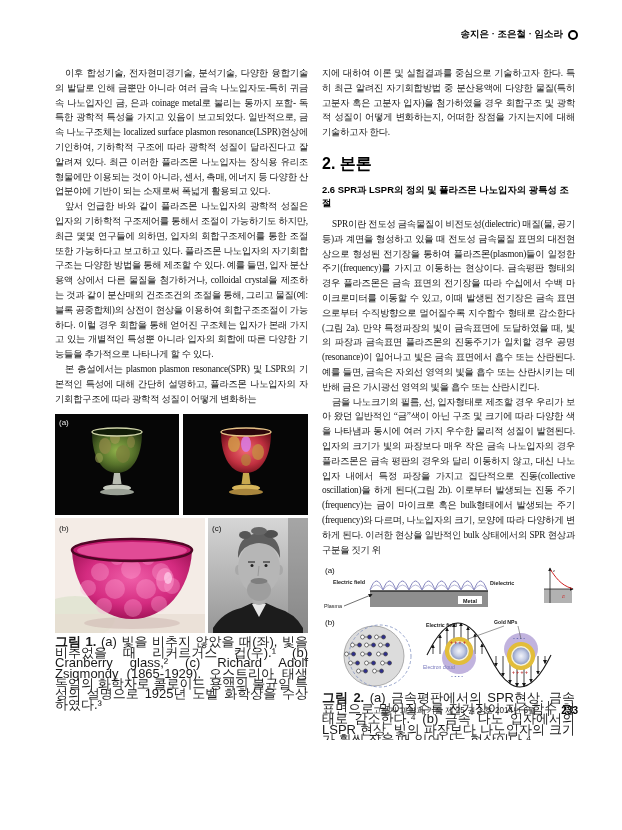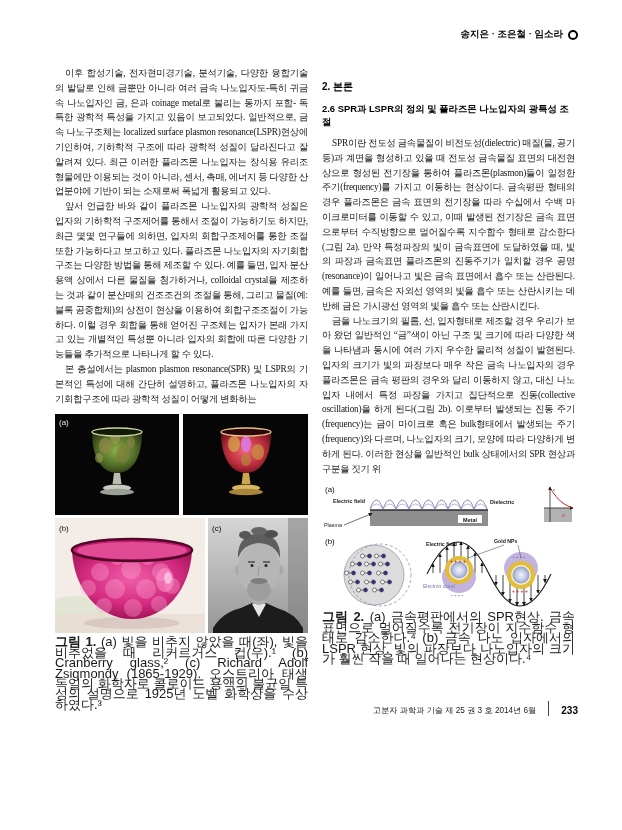--- a/index.html
+++ b/index.html
@@ -14,21 +14,21 @@
   }
   .ring{width:6px;height:6px;border:2.4px solid #000;border-radius:50%;display:inline-block;}
   .columns{position:absolute;top:66px;left:55px;width:520px;display:flex;gap:14px;}
   .col{width:253px;}
   p.body{
     font-size:9.3px;line-height:14.8px;letter-spacing:-0.2px;
     text-align:justify;margin:0;color:#141414;
   }
   p.indent{text-indent:10px;}
   h2.sec{
-    font-family:"Liberation Sans",sans-serif;font-size:10px;font-weight:bold;
+    font-family:"Liberation Sans",sans-serif;font-size:16px;font-weight:bold;
     margin:14px 0 9px 0;color:#000;
   }
   h3.subsec{
     font-family:"Liberation Sans",sans-serif;font-size:9.4px;font-weight:bold;
     margin:0 0 7px 0;color:#000;
   }
   figure{margin:0;}
   .fig1{margin-top:8px;}
   .fig2{margin-top:6px;}
   .fig1-top{display:flex;margin-bottom:3px;}
@@ -168,20 +168,21 @@
           </svg>
         </div>
         <figcaption>
           <b>그림 1.</b>
           <span>(a) 빛을 비추지 않았을 때(좌), 빛을 비추었을 때 리커르거스 컵(우).¹ (b) Cranberry glass,² (c) Richard Adolf Zsigmondy (1865-1929). 오스트리아 태생 독일의 화학자로 콜로이드 용액의 불균일 특성의 설명으로 1925년 노벨 화학상을 수상하였다.³</span>
         </figcaption>
       </figure>
     </div>
 
     <div class="col">
+      <p class="body">지에 대하여 이론 및 실험결과를 중심으로 기술하고자 한다. 특히 최근 알려진 자기회합방법 중 분산용액에 다양한 물질(특히 고분자 혹은 고분자 입자)을 첨가하였을 경우 회합구조 및 광학적 성질이 어떻게 변화하는지, 어떠한 장점을 가지는지에 대해 기술하고자 한다.</p>
       <h2 class="sec">2. 본론</h2>
       <h3 class="subsec">2.6 SPR과 LSPR의 정의 및 플라즈몬 나노입자의 광특성 조절</h3>
       <p class="body indent">SPR이란 전도성 금속물질이 비전도성(dielectric) 매질(물, 공기 등)과 계면을 형성하고 있을 때 전도성 금속물질 표면의 대전현상으로 형성된 전기장을 통하여 플라즈몬(plasmon)들이 일정한 주기(frequency)를 가지고 이동하는 현상이다. 금속평판 형태의 경우 플라즈몬은 금속 표면의 전기장을 따라 수십에서 수백 마이크로미터를 이동할 수 있고, 이때 발생된 전기장은 금속 표면으로부터 수직방향으로 멀어질수록 지수함수 형태로 감소한다(그림 2a). 만약 특정파장의 빛이 금속표면에 도달하였을 때, 빛의 파장과 금속표면 플라즈몬의 진동주기가 일치할 경우 공명(resonance)이 일어나고 빛은 금속 표면에서 흡수 또는 산란된다. 예를 들면, 금속은 자외선 영역의 빛을 흡수 또는 산란시키는 데 반해 금은 가시광선 영역의 빛을 흡수 또는 산란시킨다.</p>
       <p class="body indent">금을 나노크기의 필름, 선, 입자형태로 제조할 경우 우리가 보아 왔던 일반적인 “금”색이 아닌 구조 및 크기에 따라 다양한 색을 나타냄과 동시에 여러 가지 우수한 물리적 성질이 발현된다. 입자의 크기가 빛의 파장보다 매우 작은 금속 나노입자의 경우 플라즈몬은 금속 평판의 경우와 달리 이동하지 않고, 대신 나노입자 내에서 특정 파장을 가지고 집단적으로 진동(collective oscillation)을 하게 된다(그림 2b). 이로부터 발생되는 진동 주기(frequency)는 금이 마이크로 혹은 bulk형태에서 발생되는 주기(frequency)와 다르며, 나노입자의 크기, 모양에 따라 다양하게 변하게 된다. 이러한 현상을 일반적인 bulk 상태에서의 SPR 현상과 구분을 짓기 위</p>
 
       <figure class="fig2">
         <svg width="253" height="126" viewBox="0 0 253 126">
           <defs>
             <marker id="ah" markerWidth="5" markerHeight="5" refX="3.4" refY="2" orient="auto" markerUnits="userSpaceOnUse">
               <path d="M0,0 L4,2 L0,4 Z" fill="#141414"></path>

